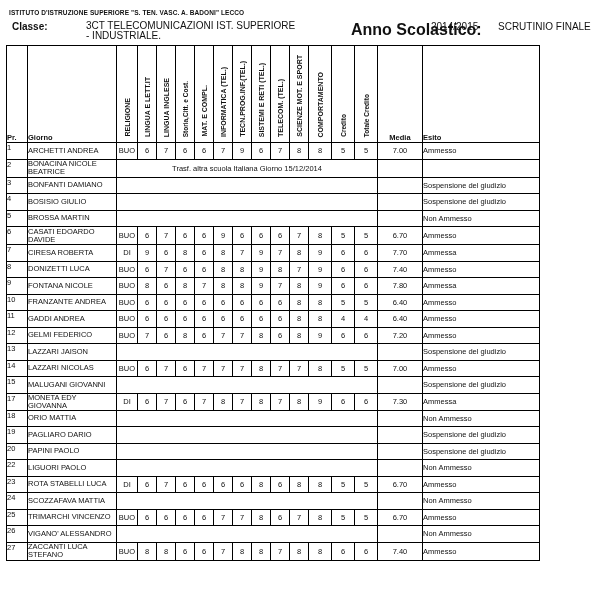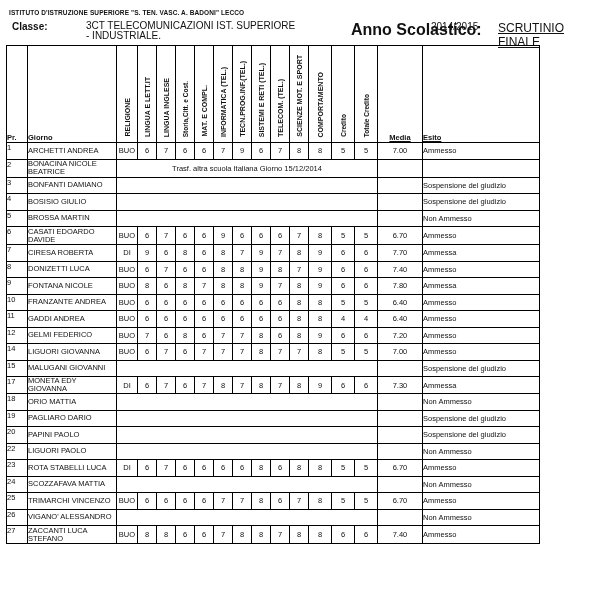--- a/index.html
+++ b/index.html
@@ -17,33 +17,33 @@
   .classe-value {
     position: absolute; left: 49px; top: 21px; font-size: 10px; line-height: 10px; width: 210px; margin-left: 37px;
   }
   .anno-label {
     position: absolute; left: 351px; top: 21px; font-size: 16px; font-weight: bold;
   }
   .anno-value {
     position: absolute; left: 431px; top: 21px; font-size: 10px;
   }
   .scrutinio {
-    position: absolute; left: 498px; top: 21px; font-size: 12px; text-decoration: underline;
+    position: absolute; left: 498px; top: 21px; font-size: 10px;
   }
   table.grid {
     position: absolute; left: 6px; top: 45px;
     border-collapse: collapse; table-layout: fixed;
     font-size: 7.5px;
   }
   table.grid td, table.grid th {
     border: 1px solid #000; padding: 0; overflow: hidden;
   }
   th { font-weight: normal; vertical-align: bottom; height: 96px; }
   th.pr, th.alunno { text-align: left; padding-left: 2px; padding-bottom: 2px; font-weight: bold; font-size: 7.5px; }
-  th.media, th.esito { text-align: left; font-weight: bold; padding-bottom: 2px; text-decoration: underline; }
+  th.media, th.esito { text-align: left; font-weight: bold; padding-bottom: 2px; }
   th.media { text-align: center; }
   .vert {
     writing-mode: vertical-rl; transform: rotate(180deg);
     font-size: 7px; font-weight: bold; white-space: nowrap;
     display: inline-block; padding: 3px 0 4px 0;
   }
   .vert.small { font-weight: bold; font-size: 6.5px; }
   td { height: 15.5px; }
   td.pr { text-align: left; vertical-align: top; padding-left: 1px; font-size: 7.5px; }
   td.alunno { text-align: left; padding-left: 2px; font-size: 7.5px; line-height: 8px; }
@@ -279,22 +279,29 @@
         <td class="g">8</td>
         <td class="g">6</td>
         <td class="g">8</td>
         <td class="g">9</td>
         <td class="g">6</td>
         <td class="g">6</td>
         <td class="media">7.20</td>
         <td class="esito">Ammesso</td>
       </tr>
       <tr>
+        <td class="pr">13</td>
+        <td class="alunno">LAZZARI JAISON</td>
+        <td class="note" colspan="13"></td>
+        <td class="media"></td>
+        <td class="esito">Sospensione del giudizio</td>
+      </tr>
+      <tr>
         <td class="pr">14</td>
-        <td class="alunno">LIGUORI GIOVANNA</td>
+        <td class="alunno">LAZZARI NICOLAS</td>
         <td class="g">BUO</td>
         <td class="g">6</td>
         <td class="g">7</td>
         <td class="g">6</td>
         <td class="g">7</td>
         <td class="g">7</td>
         <td class="g">7</td>
         <td class="g">8</td>
         <td class="g">7</td>
         <td class="g">7</td>

